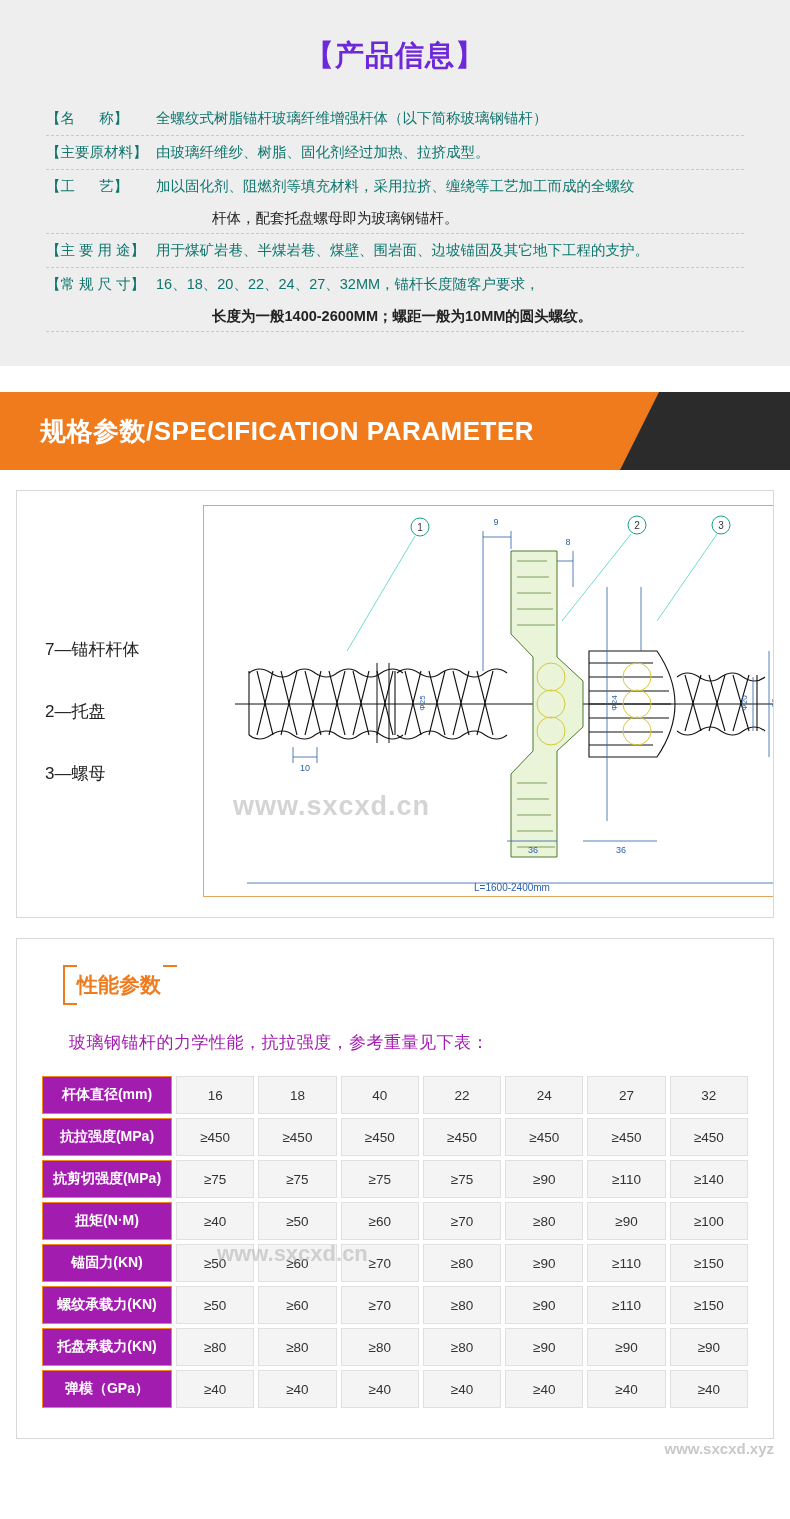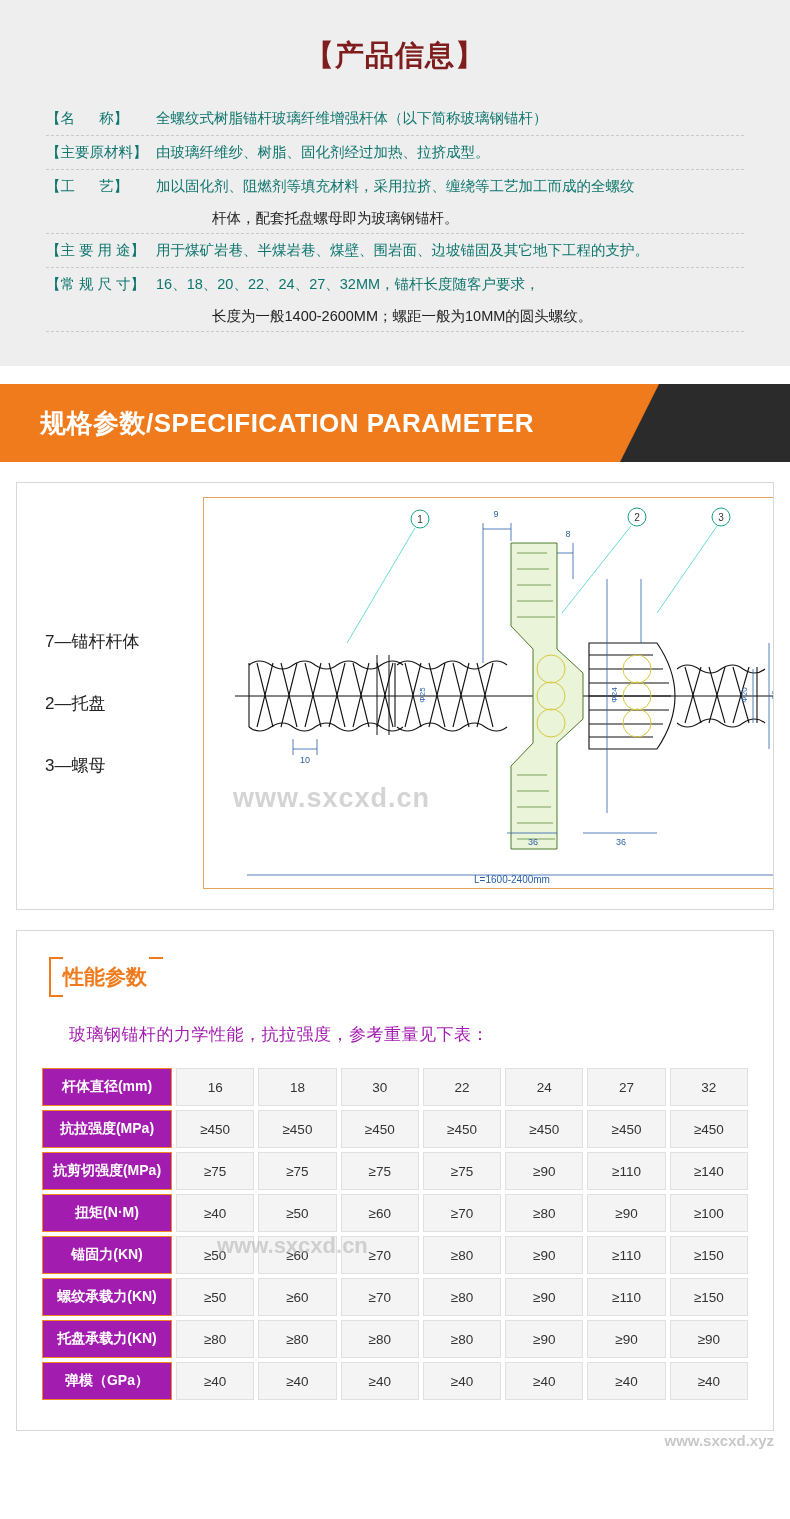--- a/index.html
+++ b/index.html
@@ -20,21 +20,21 @@
 
   
   .product-info {
     background: #eeeeee;
     padding: 28px 0 34px 0;
   }
   .product-info h1 {
     text-align: center;
     font-size: 29px;
     font-weight: bold;
-    color: #7f1d1d;
+    color: #6d28d9;
     margin: 8px 0 26px 0;
     letter-spacing: 1px;
   }
   .info-list {
     margin: 0 46px;
   }
   .info-row {
     display: flex;
     font-size: 14.5px;
     line-height: 30px;
@@ -62,26 +62,27 @@
   }
   .info-sub .pad {
     flex: 0 0 110px;
   }
   .info-sub .txt {
     flex: 1 1 auto;
     padding-left: 36px;
   }
   .info-sub.last {
     border-bottom: 1px dashed #c9c9c9;
+    font-weight: bold;
   }
 
   
   .banner-wrap {
     height: 78px;
-    margin-top: 18px;
+    margin-top: 26px;
     position: relative;
     background: #2b2b2b;
     overflow: hidden;
   }
   .banner-orange {
     position: absolute;
     left: 0;
     top: 0;
     height: 78px;
     width: 620px;
@@ -148,21 +149,21 @@
 
   
   .perf-box {
     margin: 20px 16px 22px 16px;
     border: 1px solid #d8d8d8;
     background: #fff;
     padding: 26px 0 26px 0;
     position: relative;
   }
   .perf-title {
-    margin-left: 32px;
+    margin-left: 46px;
     display: inline-block;
     position: relative;
     font-size: 21px;
     color: #f07b1d;
     font-weight: bold;
     padding: 6px 16px 6px 14px;
   }
   .perf-title:before {
     content: "";
     position: absolute;
@@ -393,21 +394,21 @@
     </div>
 
     <div class="perf-desc">玻璃钢锚杆的力学性能，抗拉强度，参考重量见下表：</div>
 
     <table class="spec">
       <tbody>
         <tr>
           <td class="head">杆体直径(mm)</td>
           <td>16</td>
           <td>18</td>
-          <td>30</td>
+          <td>40</td>
           <td>22</td>
           <td>24</td>
           <td>27</td>
           <td>32</td>
         </tr>
         <tr>
           <td class="head">抗拉强度(MPa)</td>
           <td>≥450</td>
           <td>≥450</td>
           <td>≥450</td>

